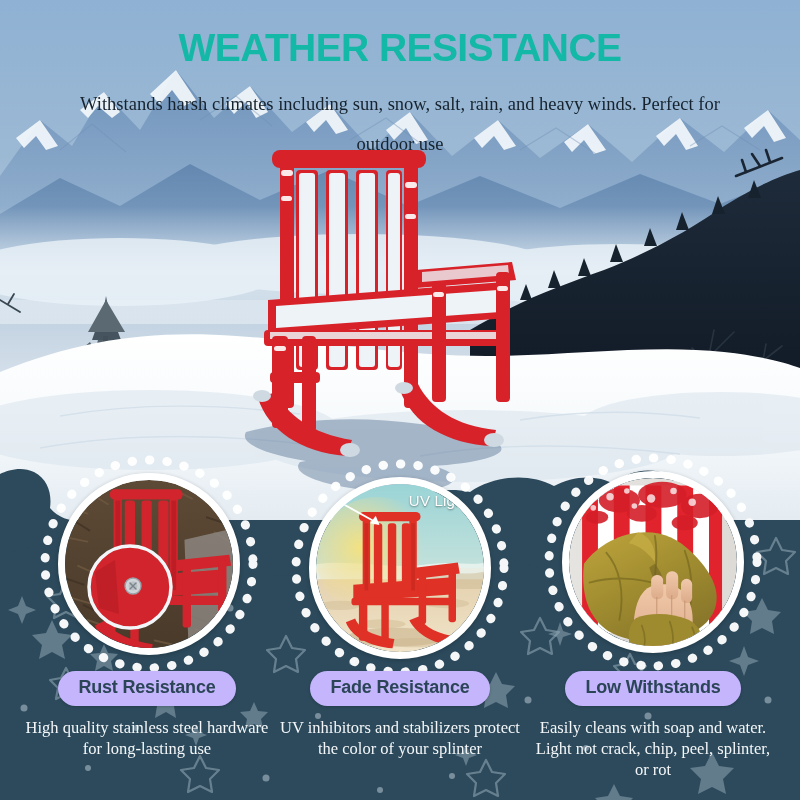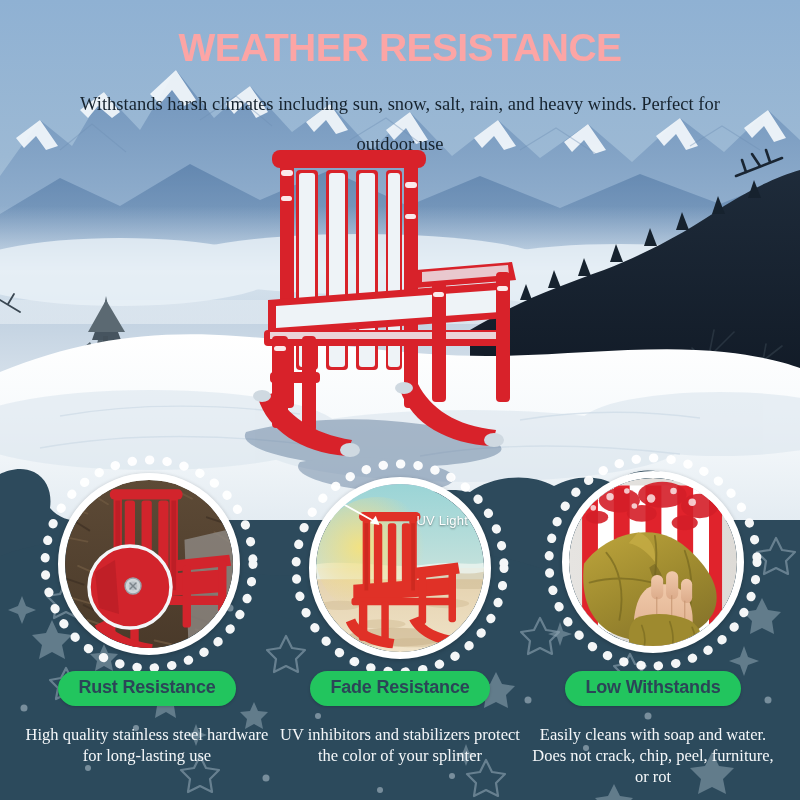--- a/index.html
+++ b/index.html
@@ -17,21 +17,21 @@
     overflow:hidden;
     background:linear-gradient(#b9cde0 0%, #a8c2da 18%, #9fb9d2 34%, #c3d2e0 48%, #dfe6ec 60%, #f2f5f8 70%);
   }
   .hero svg { position:absolute; left:0; top:0; width:800px; height:520px; display:block; }
 
   
   .headline {
     position:absolute; left:0; top:26px; width:800px; text-align:center;
     font-family:"Liberation Sans", sans-serif;
     font-weight:bold; font-size:39px; letter-spacing:-0.6px;
-    color:#fca5a5; z-index:8;
+    color:#14b8a6; z-index:8;
   }
   .subline {
     position:absolute; left:50%; transform:translateX(-50%); top:84px; width:700px;
     text-align:center;
     font-family:"Liberation Serif", serif;
     font-size:18.5px; line-height:40px; color:#16232e; z-index:8;
   }
 
   
   .panel {
@@ -55,42 +55,42 @@
 
   
   .dotring { position:absolute; z-index:5; pointer-events:none; }
   .dotring svg { display:block; }
   .r1 { left:40px;  top:455px; }
   .r2 { left:291px; top:459px; }
   .r3 { left:544px; top:453px; }
 
   
   .uvlabel {
-    position:absolute; right:16px; top:29px; z-index:3;
+    position:absolute; right:16px; top:8px; z-index:3;
     font-family:"Liberation Sans", sans-serif;
-    font-size:13px; color:#ffffff; letter-spacing:.2px;
+    font-size:15px; color:#ffffff; letter-spacing:.2px;
     text-shadow:0 1px 2px rgba(0,0,0,.45);
   }
 
   
   .feature { position:absolute; z-index:7; width:250px; text-align:center; }
   .f1 { left:22px;  top:671px; }
   .f2 { left:275px; top:671px; }
   .f3 { left:528px; top:671px; }
 
   .pill {
-    display:inline-block; background:#22c55e; border-radius:22px;
+    display:inline-block; background:#c4b5fd; border-radius:22px;
     padding:7px 20px 8px;
     font-family:"Liberation Sans", sans-serif;
     font-weight:bold; font-size:18px; color:#2b4557;
     letter-spacing:-0.2px; line-height:1.1;
     box-shadow:0 1px 3px rgba(0,0,0,.18);
   }
   .desc {
-    margin-top:18px;
+    margin-top:11px;
     font-family:"Liberation Serif", serif;
     font-size:16.5px; line-height:21px; color:#f4f7f9;
   }
 </style>
 </head>
 <body>
 
 <div id="stage">
 
   <div class="hero">
@@ -629,16 +629,16 @@
     <div class="desc">High quality stainless steel hardware for long-lasting use</div>
   </div>
 
   <div class="feature f2">
     <div class="pill">Fade Resistance</div>
     <div class="desc">UV inhibitors and stabilizers protect the color of your splinter</div>
   </div>
 
   <div class="feature f3">
     <div class="pill">Low Withstands</div>
-    <div class="desc">Easily cleans with soap and water. Does not crack, chip, peel, furniture, or rot</div>
+    <div class="desc">Easily cleans with soap and water. Light not crack, chip, peel, splinter, or rot</div>
   </div>
 
 </div>
 
 </body></html>

